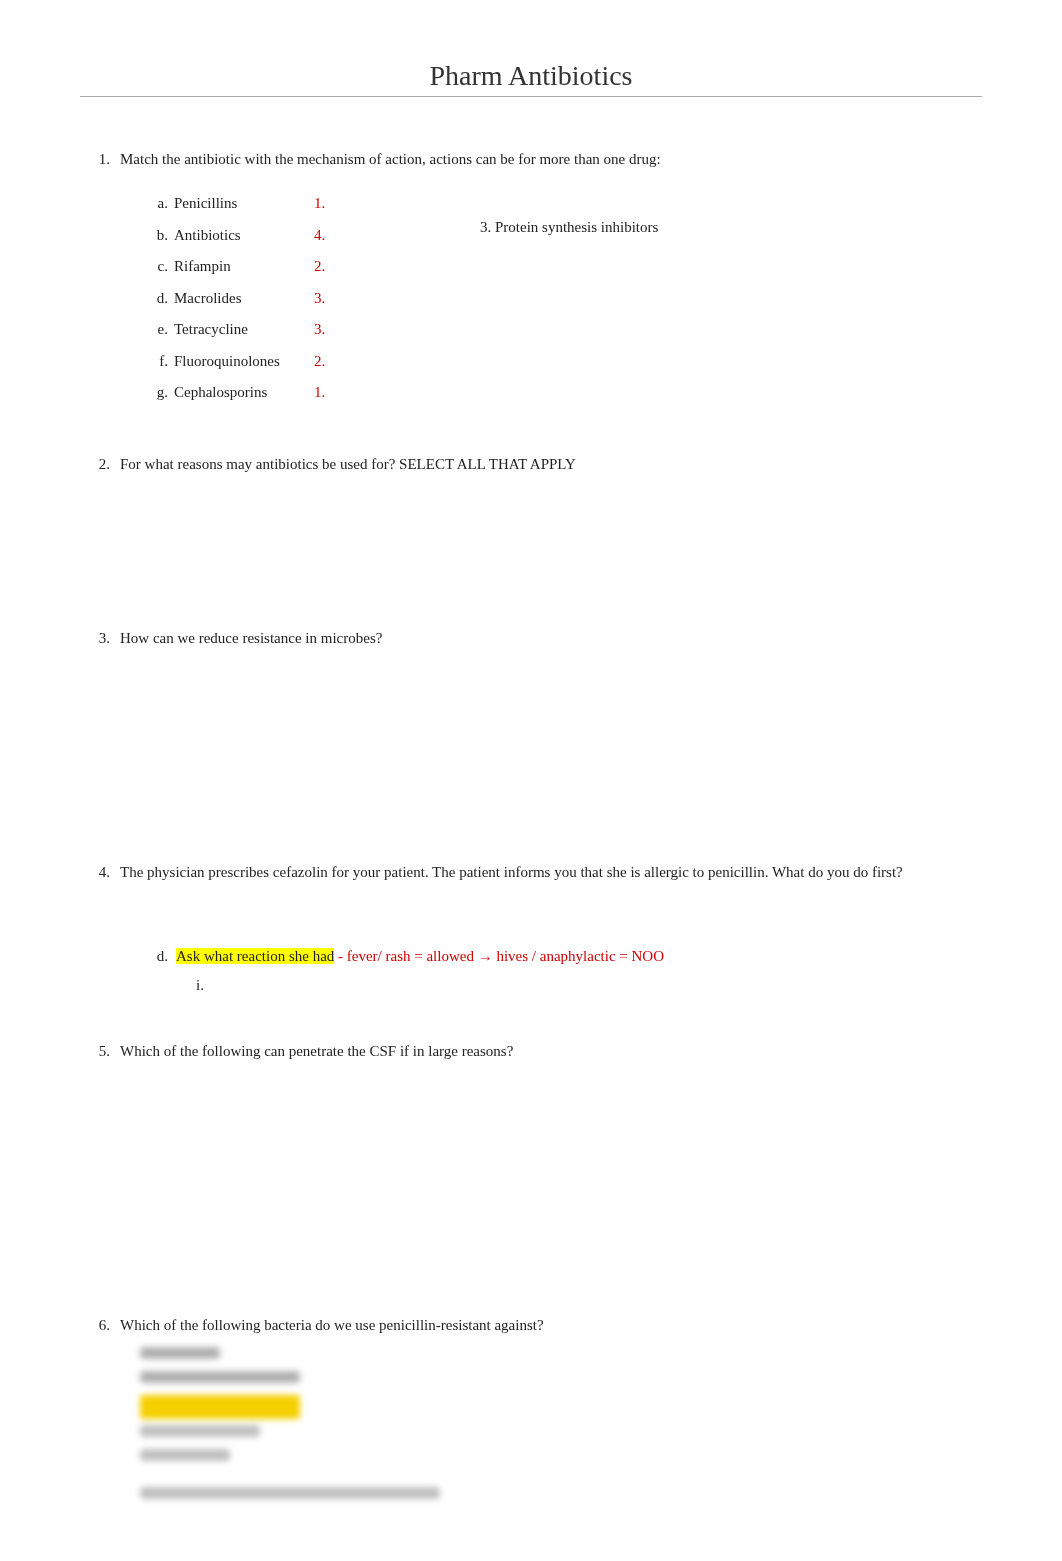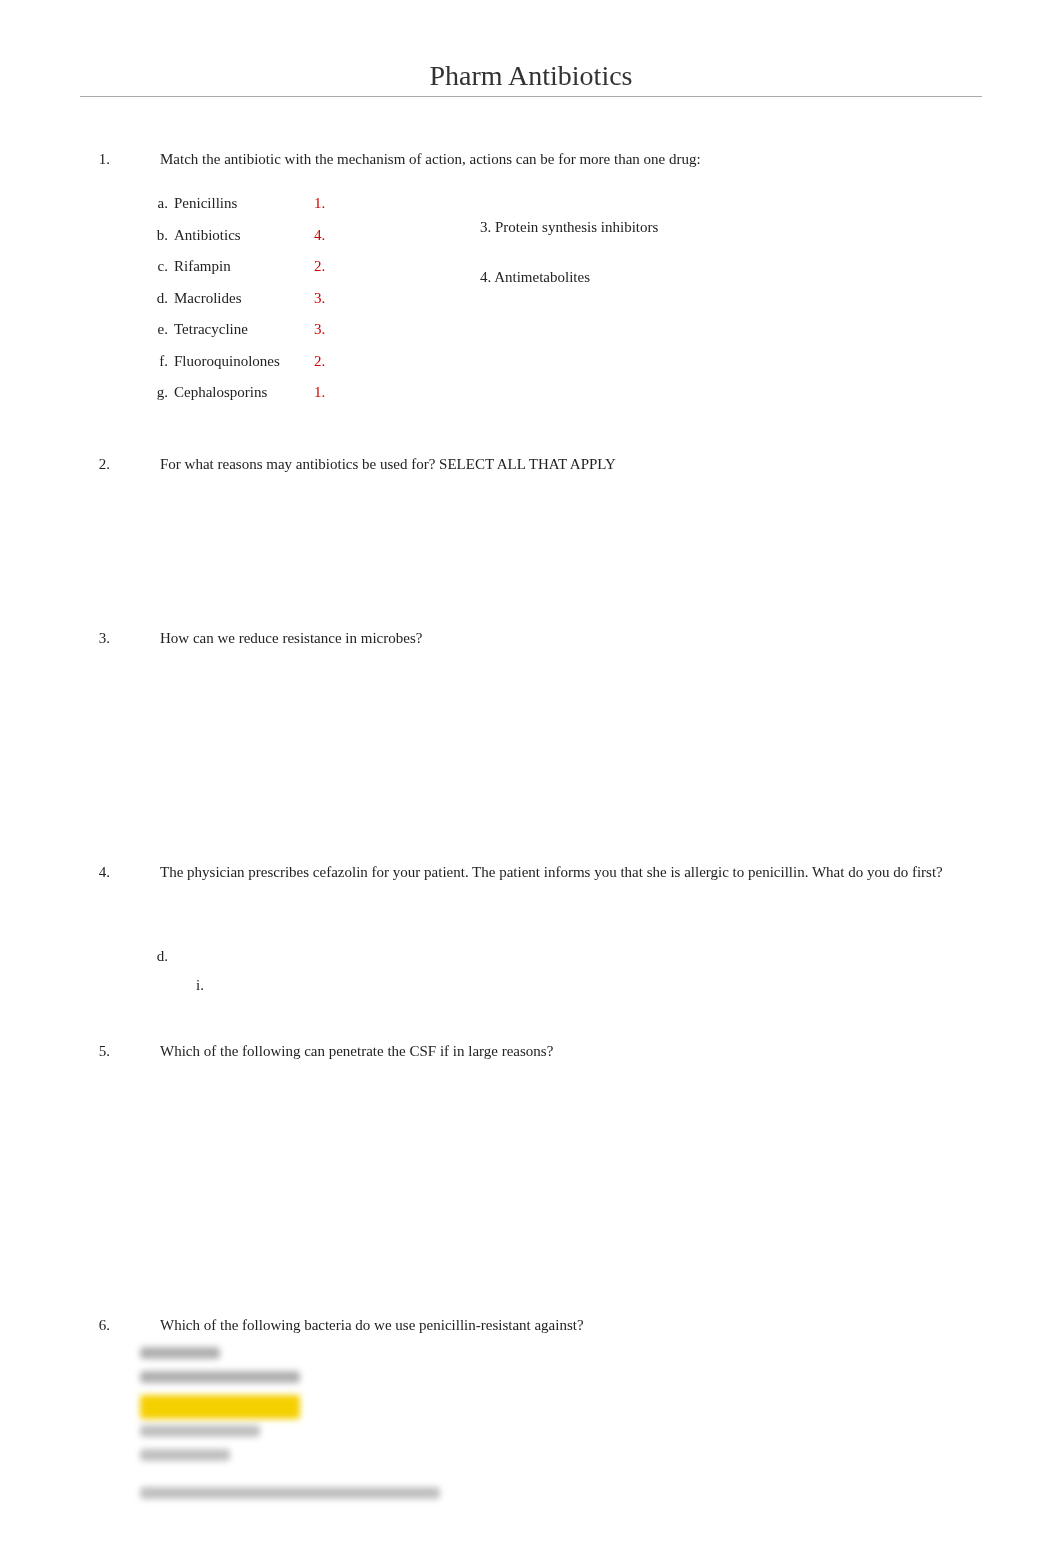--- a/index.html
+++ b/index.html
@@ -46,21 +46,20 @@
       line-height: 1.6;
     }
 
     .question-number {
       min-width: 30px;
       text-align: right;
     }
 
     .question-text {
       flex: 1;
-      margin-left: 40px;
     }
 
     .matching-container {
       display: flex;
       margin-top: 20px;
       margin-left: 60px;
       gap: 0;
     }
 
     .matching-left {
@@ -200,21 +199,20 @@
         <span class="matching-letter">g.</span>
         <span class="matching-drug">Cephalosporins</span>
         <span class="answer-num">1.</span>
       </div>
     </div>
 
     <div class="matching-right">
       <div class="right-item right-item-spacer"></div>
       <div class="right-item">3. Protein synthesis inhibitors</div>
       <div class="right-item right-item-spacer"></div>
-      <div class="right-item">4. Antimetabolites</div>
     </div>
   </div>
 </div>
 
 <div class="question-block">
   <div class="question-line">
     <span class="question-number">2.</span>
     <span class="question-text">For what reasons may antibiotics be used for?   SELECT ALL THAT APPLY</span>
   </div>
   <div class="spacer-large"></div>
@@ -231,20 +229,23 @@
 
 <div class="question-block">
   <div class="question-line">
     <span class="question-number">4.</span>
     <span class="question-text">The physician prescribes cefazolin for your patient. The patient informs you that she is allergic to penicillin. What do you do first?</span>
   </div>
 
   <div class="sub-answer-block">
     <div class="sub-item">
       <span class="sub-letter">d.</span>
+      <span>
+        <span class="highlight-yellow">Ask what reaction she had</span><span class="text-red"> - fever/ rash = allowed → hives / anaphylactic = NOO</span>
+      </span>
     </div>
     <div class="sub-item" style="margin-left: 36px;">
       <span class="sub-letter">i.</span>
     </div>
   </div>
 </div>
 
 <div class="question-block">
   <div class="question-line">
     <span class="question-number">5.</span>

